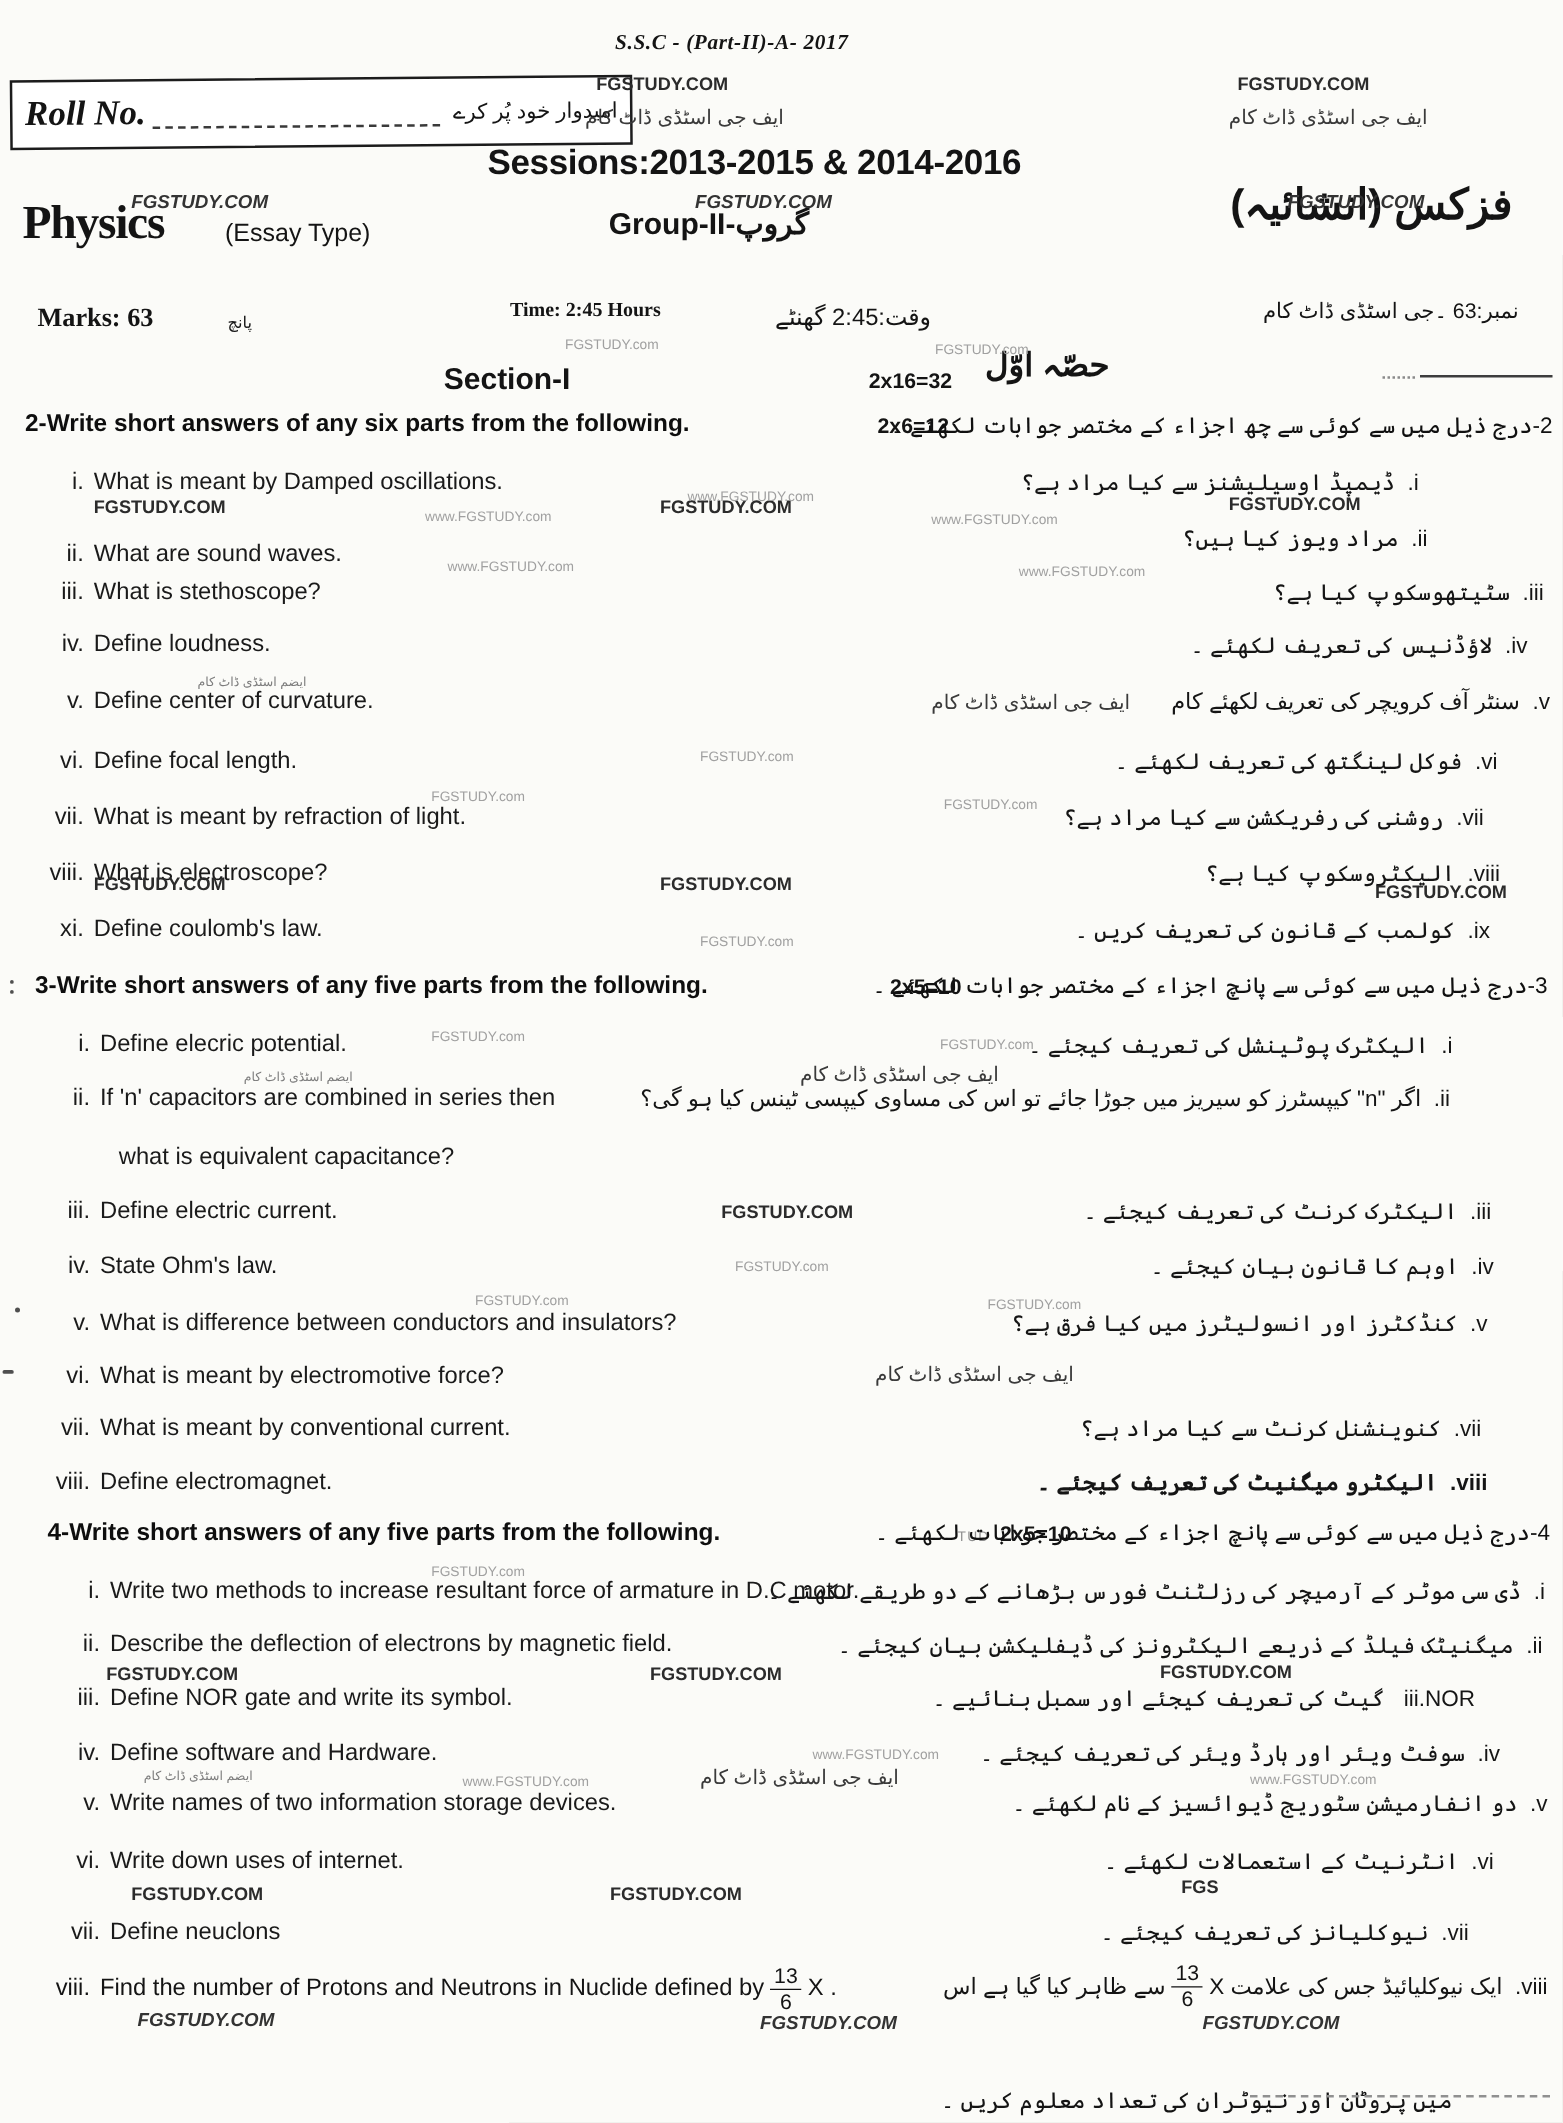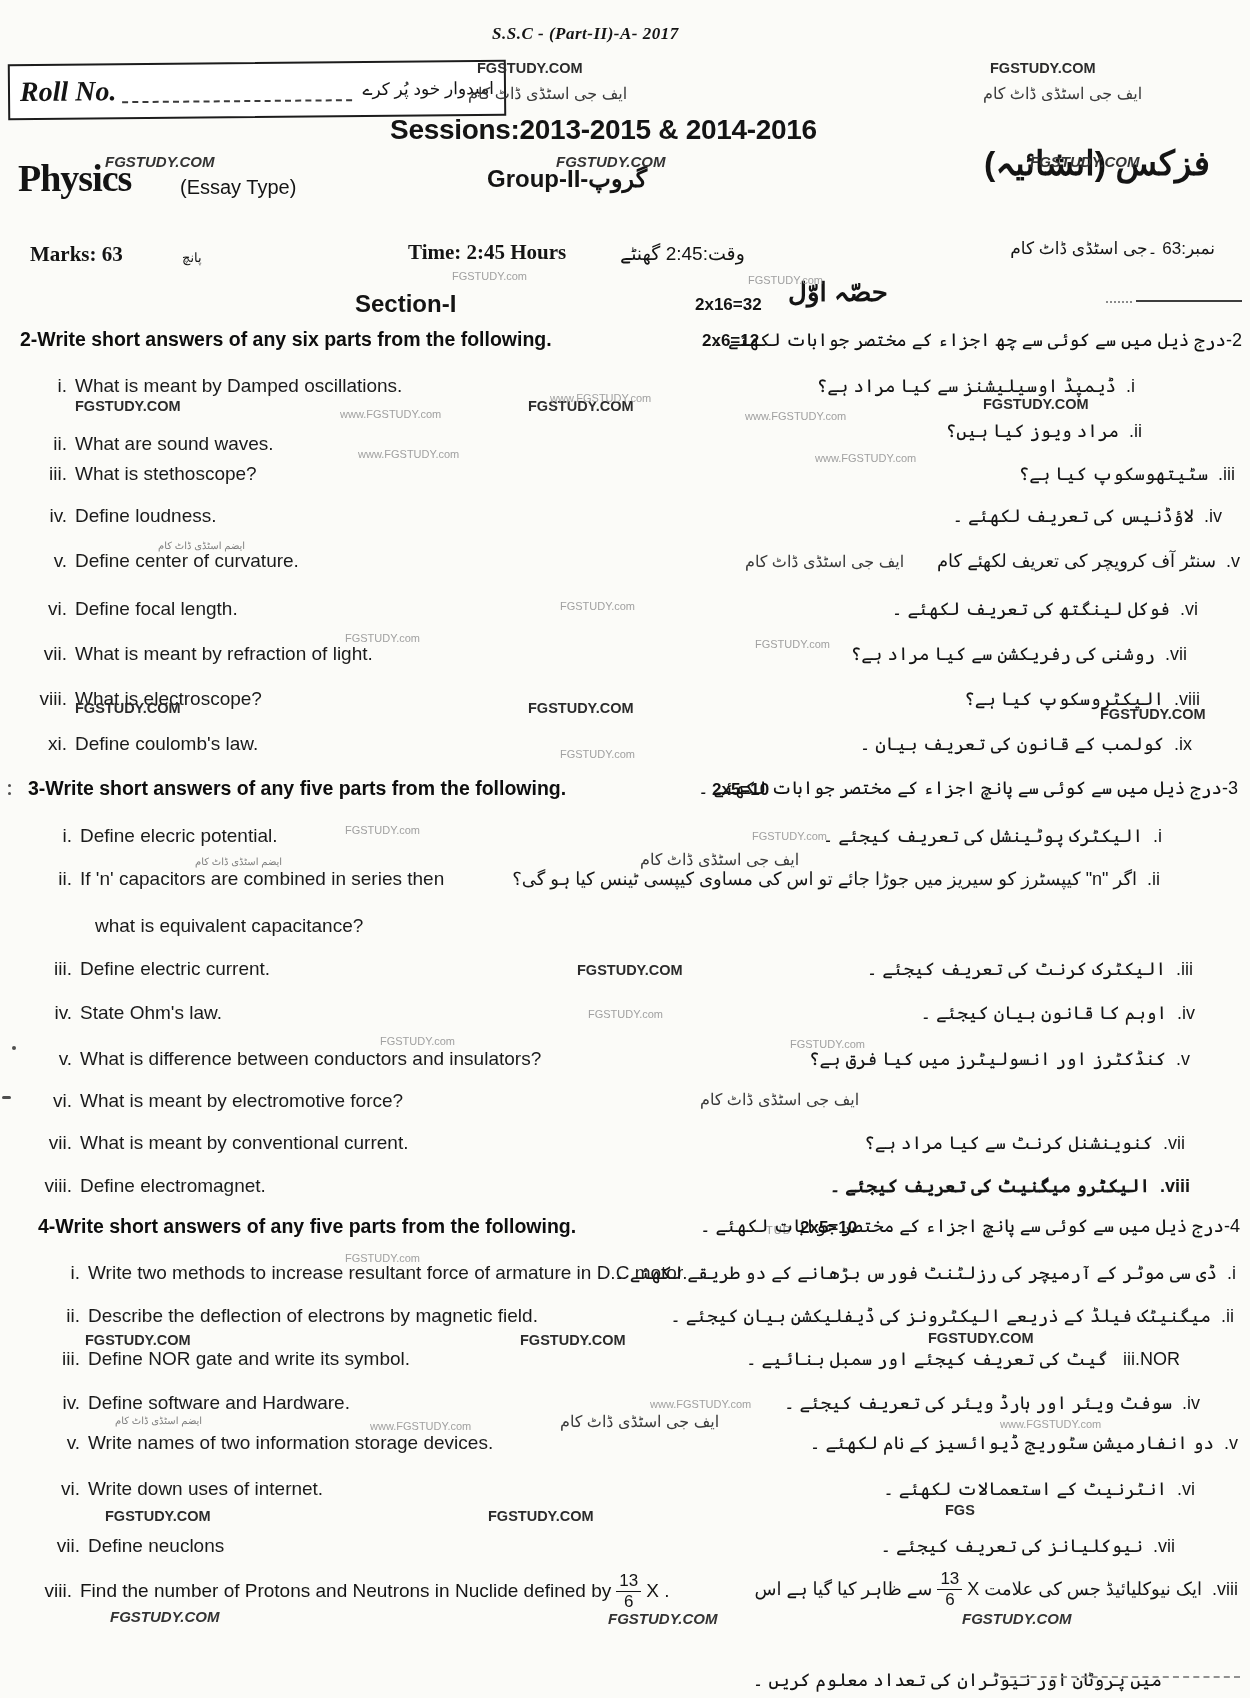--- a/index.html
+++ b/index.html
@@ -15,21 +15,21 @@
   .roll-line{flex:1;border-bottom:2px dashed #3a3a3a;margin:10px 10px 0 6px;height:12px;}
   .roll-ur{font-size:17px;white-space:nowrap;direction:rtl;}
   .sessions{position:absolute;left:390px;top:114px;font-size:28px;font-weight:bold;letter-spacing:-.3px;}
   .subject{position:absolute;left:18px;top:156px;font-family:"Liberation Serif",serif;
            font-weight:bold;font-size:38px;letter-spacing:-1px;}
   .subject-type{position:absolute;left:180px;top:176px;font-size:20px;}
   .group{position:absolute;left:487px;top:165px;font-size:24px;font-weight:bold;}
   .title-ur{position:absolute;right:40px;top:143px;font-size:34px;font-weight:bold;direction:rtl;white-space:nowrap;}
   .marks{position:absolute;left:30px;top:242px;font-family:"Liberation Serif",serif;font-weight:bold;font-size:21px;}
   .marks-ur{position:absolute;left:182px;top:250px;font-size:13px;direction:rtl;}
-  .time{position:absolute;left:408px;top:240px;font-family:"Liberation Serif",serif;font-weight:bold;font-size:21px;}
+  .time{position:absolute;left:408px;top:240px;font-family:"Liberation Serif",serif;font-weight:bold;font-size:16px;}
   .time-ur{position:absolute;left:620px;top:242px;font-size:19px;direction:rtl;white-space:nowrap;}
   .number-ur{position:absolute;right:35px;top:238px;font-size:17px;direction:rtl;white-space:nowrap;}
   .section{position:absolute;left:355px;top:290px;font-size:24px;font-weight:bold;}
   .section-marks{position:absolute;left:695px;top:295px;font-size:17px;font-weight:bold;}
   .section-ur{position:absolute;left:788px;top:277px;font-size:26px;font-weight:bold;direction:rtl;}
   .hr-dash{position:absolute;right:8px;top:300px;width:106px;border-top:2px solid #3d3d3d;}
   .hr-dash::before{content:"";position:absolute;right:110px;top:-1px;width:26px;border-top:2px dotted #8a8a8a;}
 
   
   .qhead-en{position:absolute;font-size:19.5px;font-weight:bold;white-space:nowrap;color:#0e0e0e;}
@@ -145,21 +145,21 @@
     <div class="item-ur" style="right: 28px; top: 505px;"><span class="numur">iv.</span><span>لاؤڈنیس کی تعریف لکھئے ۔</span></div>
     <div class="item-en" style="left: 25px; top: 550px;"><span class="num">v.</span><span>Define center of curvature.</span></div>
     <div class="item-ur" style="right: 10px; top: 550px;"><span class="numur">v.</span><span>سنٹر آف کرویچر کی تعریف لکھئے کام</span></div>
     <div class="item-en" style="left: 25px; top: 598px;"><span class="num">vi.</span><span>Define focal length.</span></div>
     <div class="item-ur" style="right: 52px; top: 598px;"><span class="numur">vi.</span><span>فوکل لینگتھ کی تعریف لکھئے ۔</span></div>
     <div class="item-en" style="left: 25px; top: 643px;"><span class="num">vii.</span><span>What is meant by refraction of light.</span></div>
     <div class="item-ur" style="right: 63px; top: 643px;"><span class="numur">vii.</span><span>روشنی کی رفریکشن سے کیا مراد ہے؟</span></div>
     <div class="item-en" style="left: 25px; top: 688px;"><span class="num">viii.</span><span>What is electroscope?</span></div>
     <div class="item-ur" style="right: 50px; top: 688px;"><span class="numur">viii.</span><span>الیکٹروسکوپ کیا ہے؟</span></div>
     <div class="item-en" style="left: 25px; top: 733px;"><span class="num">xi.</span><span>Define coulomb's law.</span></div>
-    <div class="item-ur" style="right: 58px; top: 733px;"><span class="numur">ix.</span><span>کولمب کے قانون کی تعریف بیان ۔</span></div>
+    <div class="item-ur" style="right: 58px; top: 733px;"><span class="numur">ix.</span><span>کولمب کے قانون کی تعریف کریں ۔</span></div>
     <div class="item-en" style="left: 30px; top: 825px;"><span class="num">i.</span><span>Define elecric potential.</span></div>
     <div class="item-ur" style="right: 88px; top: 825px;"><span class="numur">i.</span><span>الیکٹرک پوٹینشل کی تعریف کیجئے ۔</span></div>
     <div class="item-en" style="left: 30px; top: 868px;"><span class="num">ii.</span><span>If 'n' capacitors are combined in series then</span></div>
     <div class="item-ur" style="right: 90px; top: 868px;"><span class="numur">ii.</span><span>اگر "n" کیپسٹرز کو سیریز میں جوڑا جائے تو اس کی مساوی کیپسی ٹینس کیا ہو گی؟</span></div>
     <div class="item-en" style="left: 30px; top: 958px;"><span class="num">iii.</span><span>Define electric current.</span></div>
     <div class="item-ur" style="right: 57px; top: 958px;"><span class="numur">iii.</span><span>الیکٹرک کرنٹ کی تعریف کیجئے ۔</span></div>
     <div class="item-en" style="left: 30px; top: 1002px;"><span class="num">iv.</span><span>State Ohm's law.</span></div>
     <div class="item-ur" style="right: 55px; top: 1002px;"><span class="numur">iv.</span><span>اوہم کا قانون بیان کیجئے ۔</span></div>
     <div class="item-en" style="left: 30px; top: 1048px;"><span class="num">v.</span><span>What is difference between conductors and insulators?</span></div>
     <div class="item-ur" style="right: 60px; top: 1048px;"><span class="numur">v.</span><span>کنڈکٹرز اور انسولیٹرز میں کیا فرق ہے؟</span></div>

